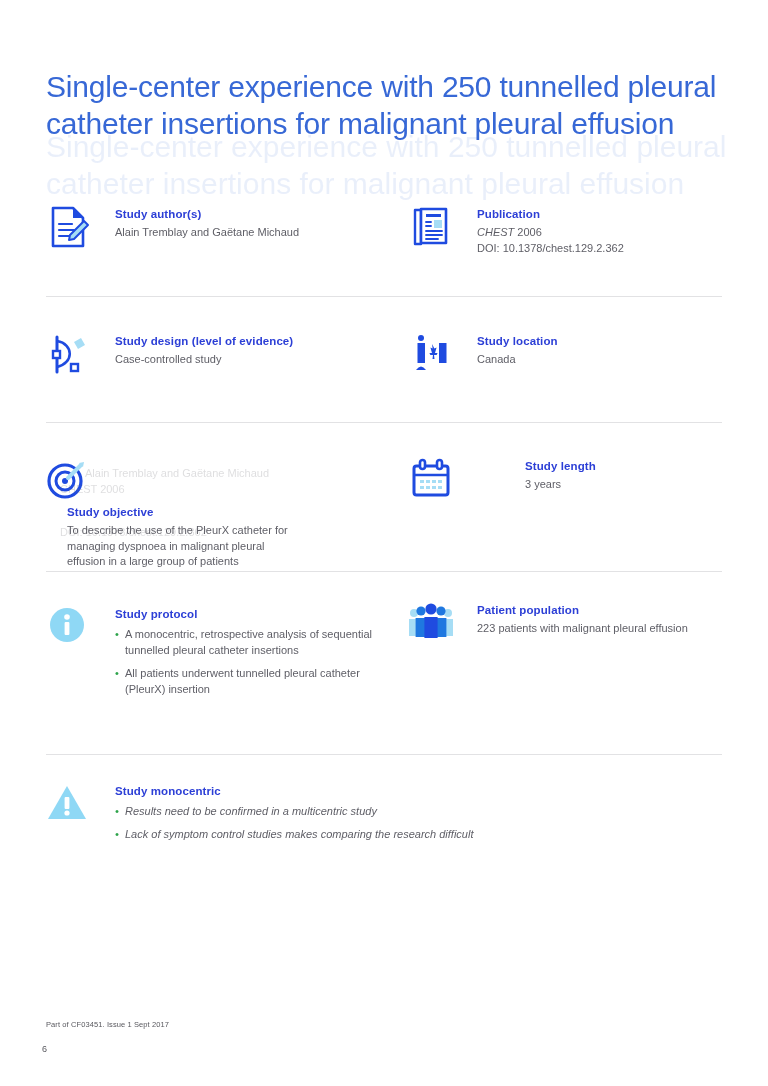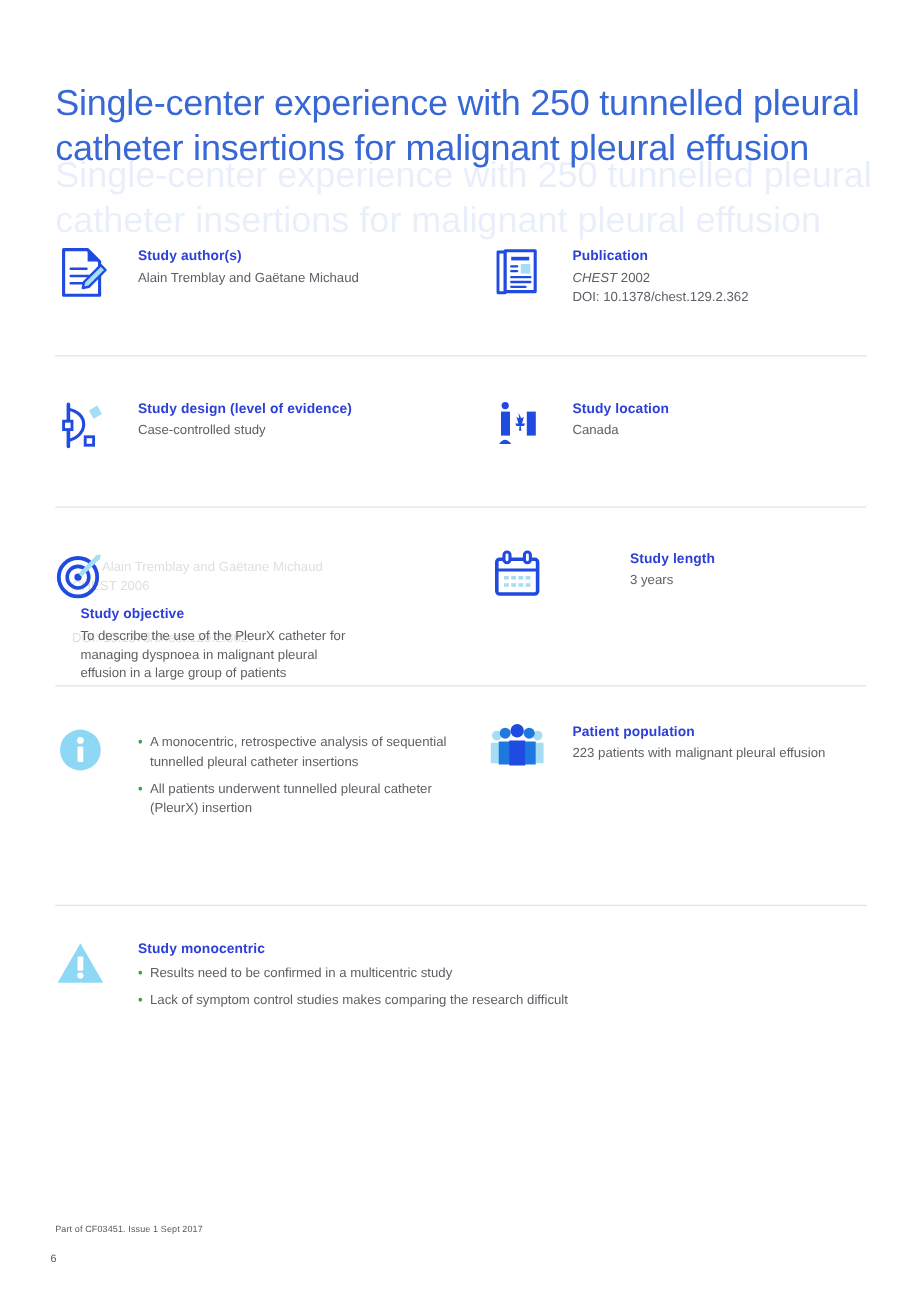--- a/index.html
+++ b/index.html
@@ -174,21 +174,21 @@
           <line x1="16" y1="17" x2="21" y2="17"></line>
           <line x1="16" y1="21" x2="21" y2="21"></line>
           <line x1="16" y1="26" x2="32" y2="26"></line>
           <line x1="16" y1="30" x2="32" y2="30"></line>
           <line x1="16" y1="34" x2="28" y2="34"></line>
         </g>
       </svg>
     </span>
     <div class="txt">
       <p class="lbl">Publication</p>
-      <p class="val"><span class="ital">CHEST</span> <span>2002</span></p>
+      <p class="val"><span class="ital">CHEST</span> <span>2006</span></p>
       <p class="val">DOI: 10.1378/chest.129.2.362</p>
     </div>
   </div>
 
   <div class="divider" style="top:296px;"></div>
 
   <div class="block" style="left:46px; top:332px; width:330px;">
     <span class="icon-wrap">
       <svg width="42" height="44" viewBox="0 0 42 44">
         <line x1="9" y1="5" x2="9" y2="40" stroke="#1F4BE0" stroke-width="3" stroke-linecap="round"></line>
@@ -271,20 +271,21 @@
 
   <div class="block" style="left:46px; top:605px; width:340px;">
     <span class="icon-wrap">
       <svg width="42" height="44" viewBox="0 0 42 44">
         <circle cx="19" cy="20" r="17" fill="#8FD8F5"></circle>
         <circle cx="19" cy="12" r="2.8" fill="#ffffff"></circle>
         <rect x="16.6" y="17" width="4.8" height="13" rx="1" fill="#ffffff"></rect>
       </svg>
     </span>
     <div class="txt">
+      <p class="lbl">Study protocol</p>
       <ul class="bullets" style="width:270px;">
         <li>A monocentric, retrospective analysis of sequential tunnelled pleural catheter insertions</li>
         <li>All patients underwent tunnelled pleural catheter (PleurX) insertion</li>
       </ul>
     </div>
   </div>
 
   <div class="block" style="left:408px; top:601px; width:330px;">
     <span class="icon-wrap">
       <svg width="46" height="44" viewBox="0 0 46 44">
@@ -317,21 +318,21 @@
   <div class="block" style="left:46px; top:782px; width:660px;">
     <span class="icon-wrap">
       <svg width="42" height="44" viewBox="0 0 42 44">
         <path d="M19 4 L38 37 H0 Z" fill="#8FD8F5"></path>
         <rect x="16.6" y="15" width="4.8" height="12" rx="1" fill="#ffffff"></rect>
         <circle cx="19" cy="31" r="2.6" fill="#ffffff"></circle>
       </svg>
     </span>
     <div class="txt">
       <p class="lbl">Study monocentric</p>
-      <ul class="bullets" style="width:600px;">
+      <ul class="bullets" style="width:600px;font-style:italic;">
         <li>Results need to be confirmed in a multicentric study</li>
         <li>Lack of symptom control studies makes comparing the research difficult</li>
       </ul>
     </div>
   </div>
 
   <div class="footer-note">Part of CF03451. Issue 1 Sept 2017</div>
   <div class="page-num">6</div>
 
 </div>

